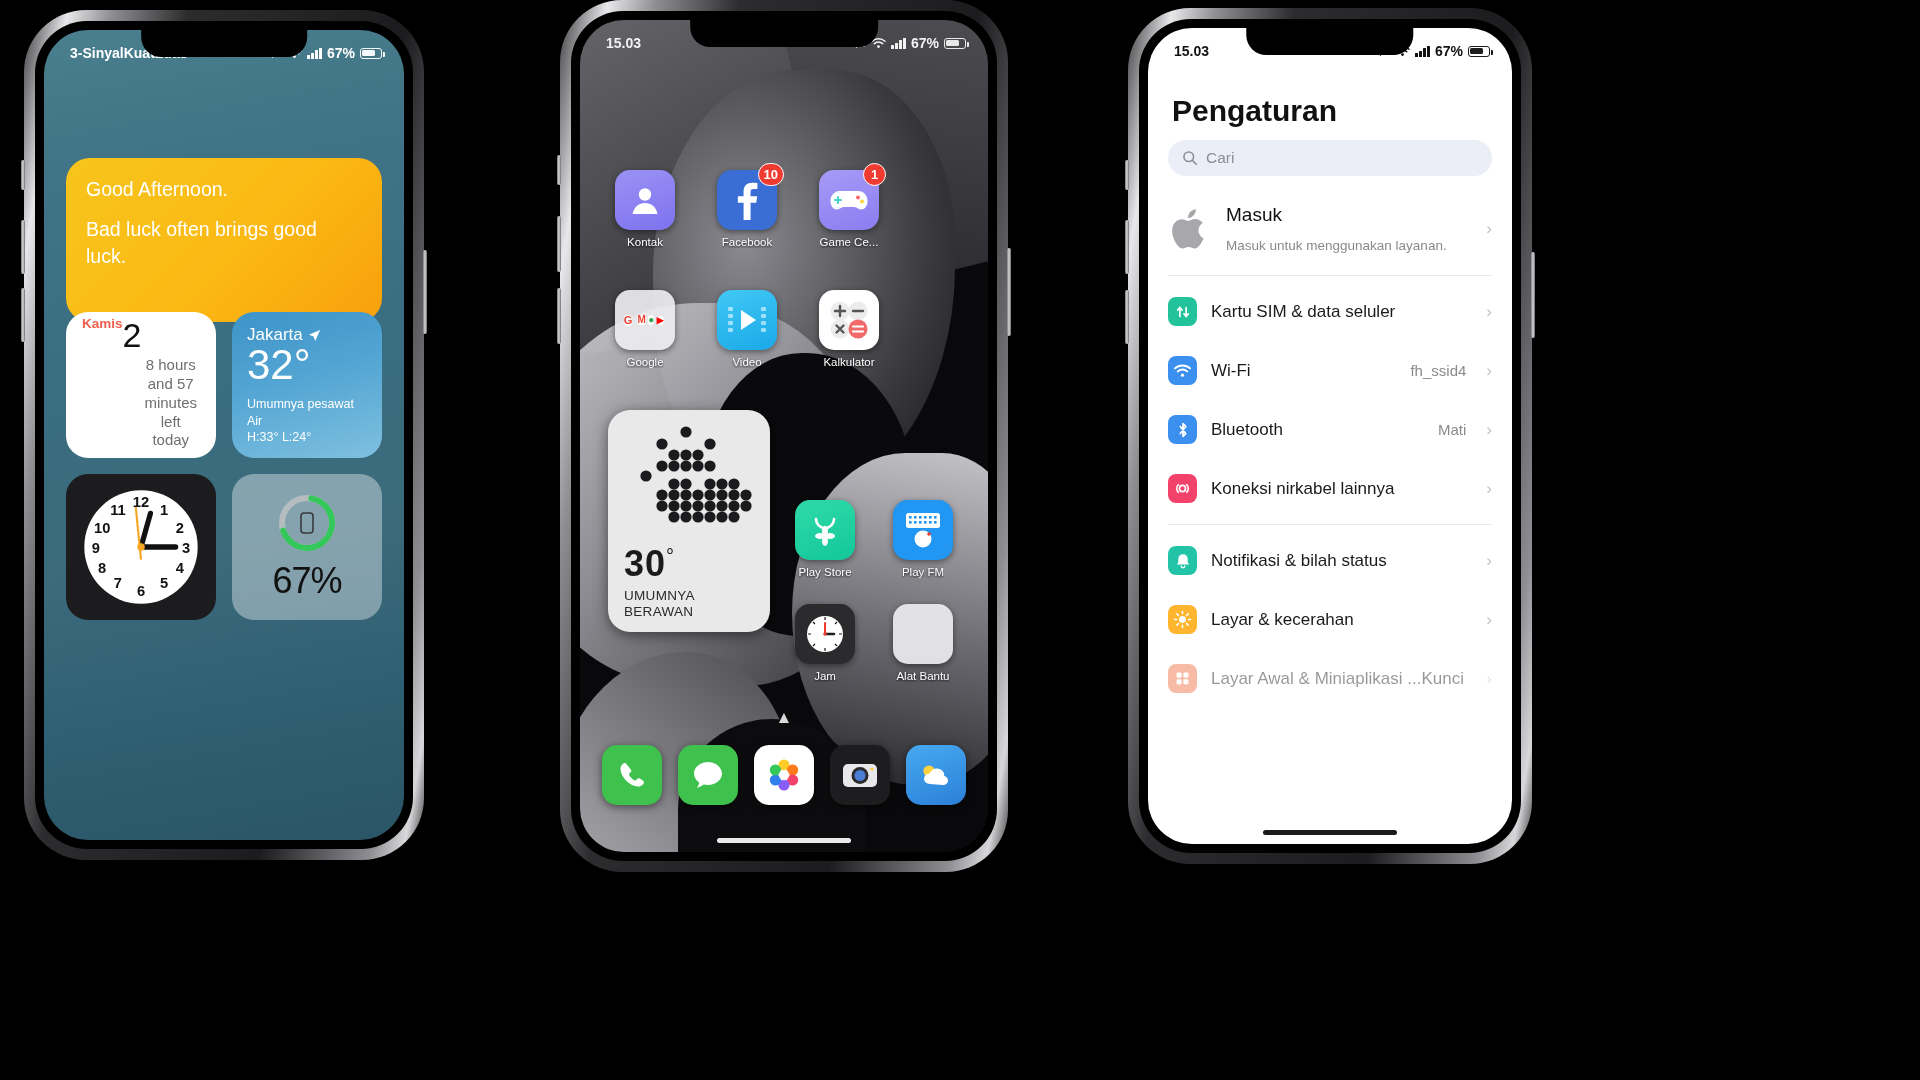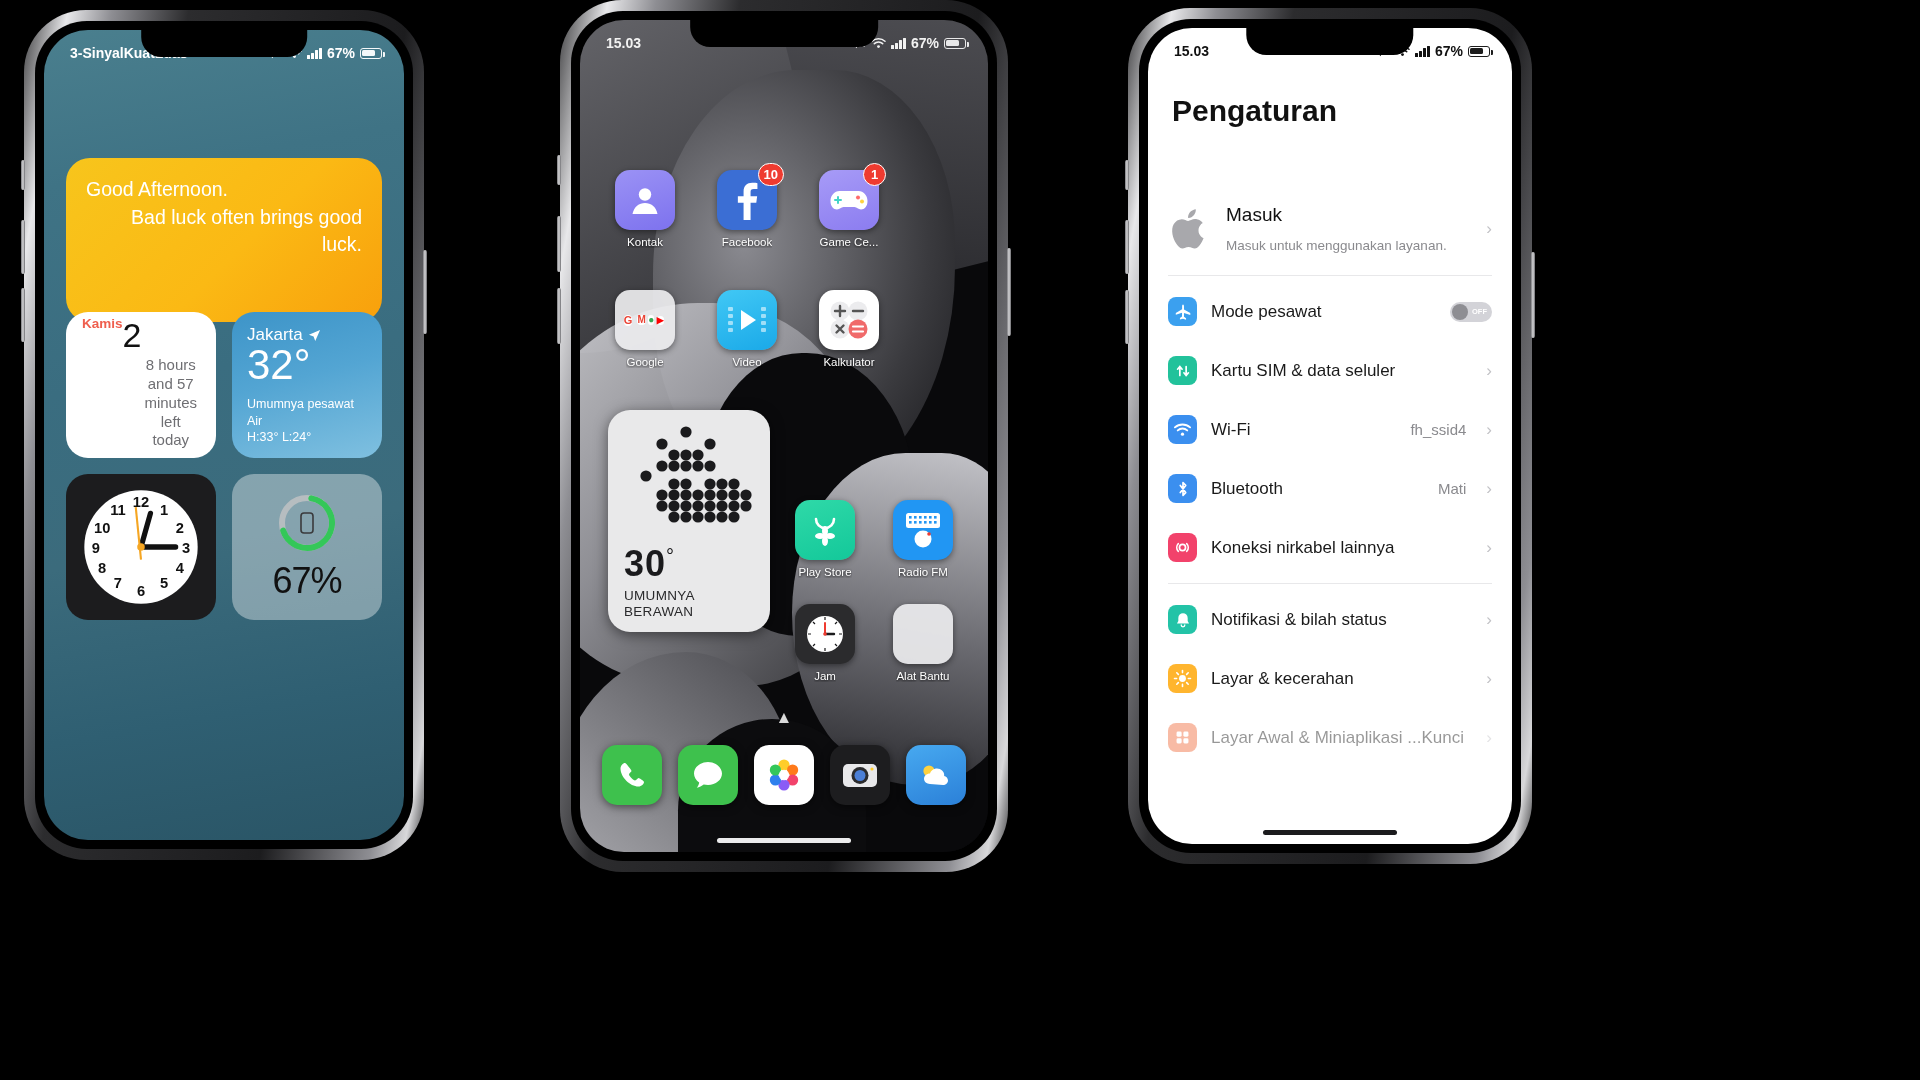--- a/index.html
+++ b/index.html
@@ -44,21 +44,21 @@
                  display:flex; align-items:center; justify-content:center; gap:10px; }
   .search-pill .txt { color:rgba(255,255,255,.85); font-size:21px; }
   .search-pill .mic { position:absolute; right:12px; width:30px; height:30px; border-radius:7px;
                       background:rgba(255,255,255,.5); display:flex; align-items:center;
                       justify-content:center; }
 
   .quote { position:absolute; top:128px; left:22px; right:22px; height:164px; border-radius:24px;
            background:linear-gradient(135deg,#f7c51c 0%,#fbb914 55%,#f8a00c 100%);
            color:#fff; padding:18px 20px; font-size:19.5px; line-height:1.42; }
   .quote .l1 { text-align:left; }
-  .quote .l2 { text-align:right; }
+  .quote .l2 { text-align:left;margin-top:12px; }
 
   .wgrid { position:absolute; top:282px; left:22px; right:22px; }
   .wrow { display:flex; gap:16px; margin-bottom:16px; }
   .wcell { width:calc(50% - 8px); height:146px; border-radius:22px; position:relative; overflow:hidden; }
 
   .w-cal { background:#fff; padding:4px 16px; display:flex; flex-direction:row; }
   .w-cal .dow { color:#ef5f4e; font-size:13.5px; font-weight:bold; }
   .w-cal .num { color:#111; font-size:34px; line-height:1; margin-top:2px; font-weight:400; }
   .w-cal .sub { color:#6f6f73; font-size:15px; line-height:1.25; margin-top:auto;
                 text-align:center; padding:0 2px 4px; }
@@ -445,21 +445,21 @@
                     <rect x="13" y="11" width="2.6" height="2.6"></rect>
                 <rect x="18" y="11" width="2.6" height="2.6"></rect>
                     <rect x="23" y="11" width="2.6" height="2.6"></rect>
                 <rect x="28" y="11" width="2.6" height="2.6"></rect>
                     <rect x="33" y="11" width="2.6" height="2.6"></rect>
                   </g>
                 <circle cx="22" cy="29" r="8.5" fill="#fff"></circle>
                   <circle cx="28" cy="24" r="1.8" fill="#ef3b30"></circle>
               </svg>
             </div>
-            <div class="lbl">Radio FM</div>
+            <div class="lbl">Play FM</div>
           </div>
         </div>
 
         <div style="position:absolute; top:584px; right:26px; display:flex; gap:20px;">
           <div class="app">
             <div class="ico" style="background:#2b2b2d;">
               <svg width="46" height="46" viewBox="0 0 46 46">
                 <circle cx="23" cy="23" r="18" fill="#fff"></circle>
                 <g stroke="#1b1b1d" stroke-width="1.2">
                   <path d="M23 6v3M23 37v3M6 23h3M37 23h3M35 11l-2 2M13 33l-2 2M35 35l-2-2M13 13l-2-2"></path>
@@ -562,48 +562,43 @@
               </span>
             <span>67%</span>
             <span class="batt">
                 <span></span>
               </span>
           </span>
         </div>
 
         <div class="s-title">Pengaturan</div>
 
+        <div class="s-search">
+          <svg width="16" height="16" viewBox="0 0 18 18">
+            <circle cx="7.6" cy="7.6" r="5.4" stroke="#8e8e93" stroke-width="1.8" fill="none"></circle>
+            <path d="M11.6 11.6l4.4 4.4" stroke="#8e8e93" stroke-width="1.8" stroke-linecap="round"></path>
+          </svg>
+          <span class="txt">Cari</span>
+        </div>
 
         <div class="s-list">
 
           <div class="s-acc">
             <svg width="42" height="46" viewBox="0 0 42 46">
               <path d="M30.5 24.5c0-5 4-7.4 4.2-7.5-2.3-3.3-5.8-3.8-7.1-3.9-3-.3-5.9 1.8-7.4 1.8s-3.9-1.7-6.4-1.7c-3.3.1-6.3 1.9-8 4.9-3.4 5.9-.9 14.7 2.4 19.5 1.6 2.4 3.6 5 6.1 4.9 2.4-.1 3.4-1.6 6.3-1.6s3.8 1.6 6.4 1.5c2.6 0 4.3-2.4 5.9-4.8 1.9-2.7 2.6-5.4 2.7-5.5-.1 0-5.1-2-5.1-7.6zM25.8 9.3c1.3-1.6 2.2-3.9 2-6.1-1.9.1-4.3 1.3-5.7 2.9-1.2 1.4-2.3 3.7-2 5.9 2.2.2 4.3-1.1 5.7-2.7z" fill="#a8a8ac"></path>
             </svg>
             <div style="flex:1;">
               <div class="nm">Masuk</div>
               <div class="sb">Masuk untuk menggunakan layanan.</div>
             </div>
             <span class="chev">›</span>
           </div>
 
           <div class="divider full"></div>
 
-          <div class="s-row">
-            <span class="ico" style="background:#3ba0ef;">
-              <svg width="18" height="18" viewBox="0 0 20 20">
-                  <path d="M10 1.6c.7 0 1.1.9 1.1 2.2v3.4l7 4v2l-7-2.1v4.1l2.3 1.7v1.6L10 17.4l-3.4.9v-1.6l2.3-1.7v-4.1L2 13v-2l7-4V3.8c0-1.3.4-2.2 1-2.2z" fill="#fff"></path>
-                </svg>
-            </span>
-            <span class="lab">Mode pesawat</span>
-            <span class="toggle-off">
-              <span class="knob"></span>
-                <span class="t">OFF</span>
-            </span>
-          </div>
 
           <div class="s-row">
             <span class="ico" style="background:#22c29b;">
               <svg width="18" height="18" viewBox="0 0 20 20">
                   <path d="M6.5 15V6M6.5 5l-2.5 3M6.5 5l2.5 3M13.5 5v9M13.5 15l-2.5-3M13.5 15l2.5-3" stroke="#fff" stroke-width="1.9" fill="none" stroke-linecap="round" stroke-linejoin="round"></path>
                 </svg>
             </span>
             <span class="lab">Kartu SIM &amp; data seluler</span>
             <span class="chev">›</span>
           </div>

